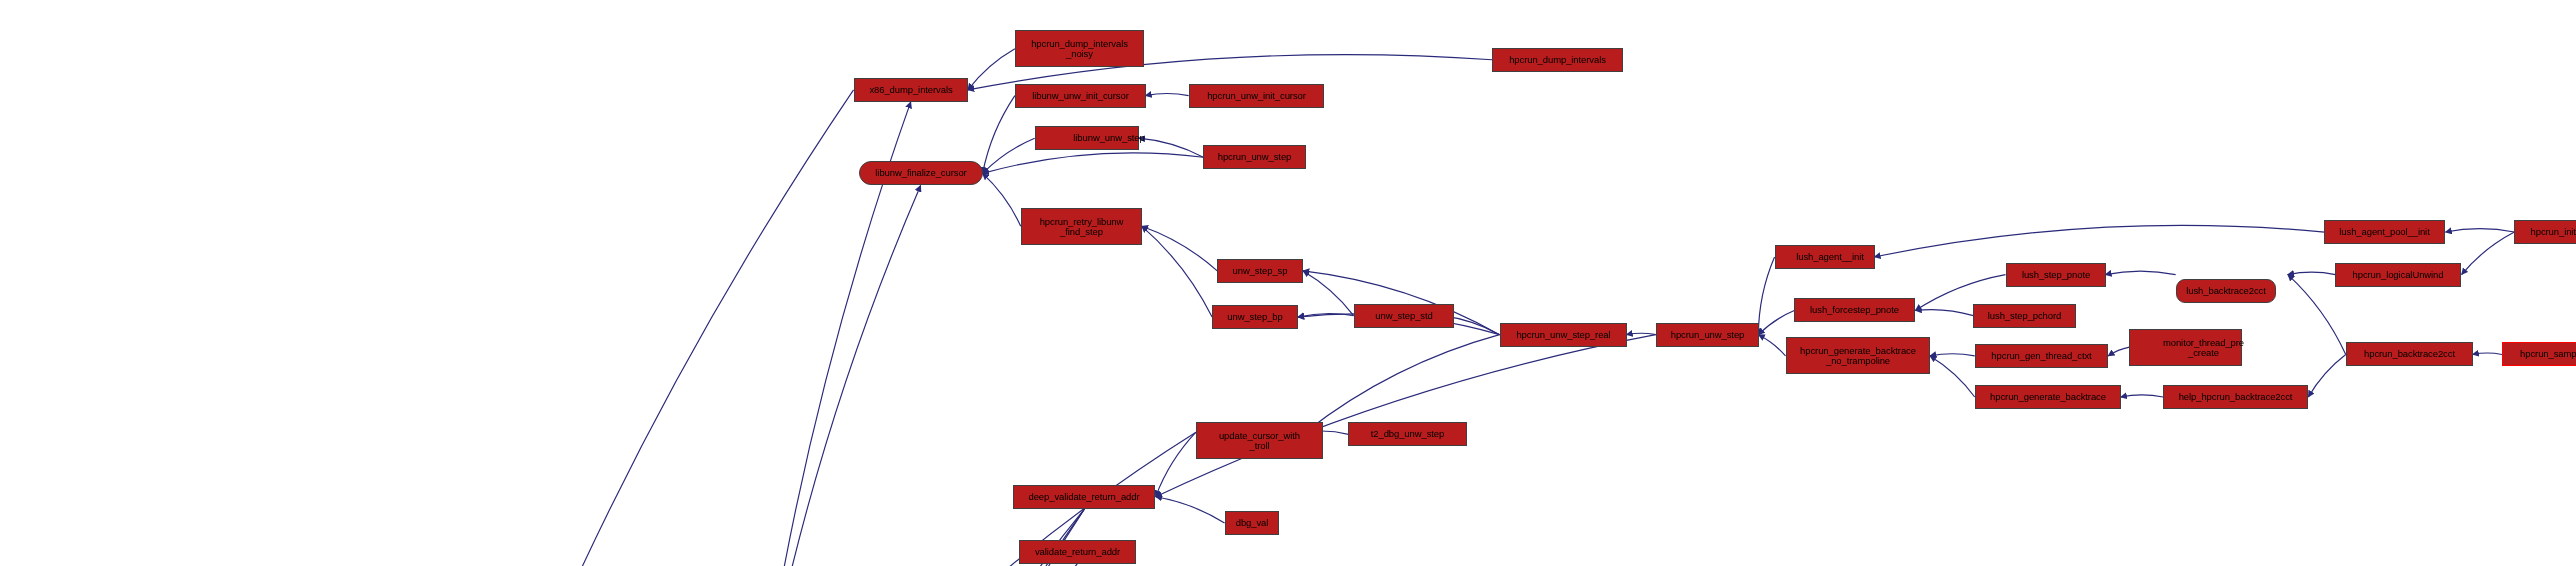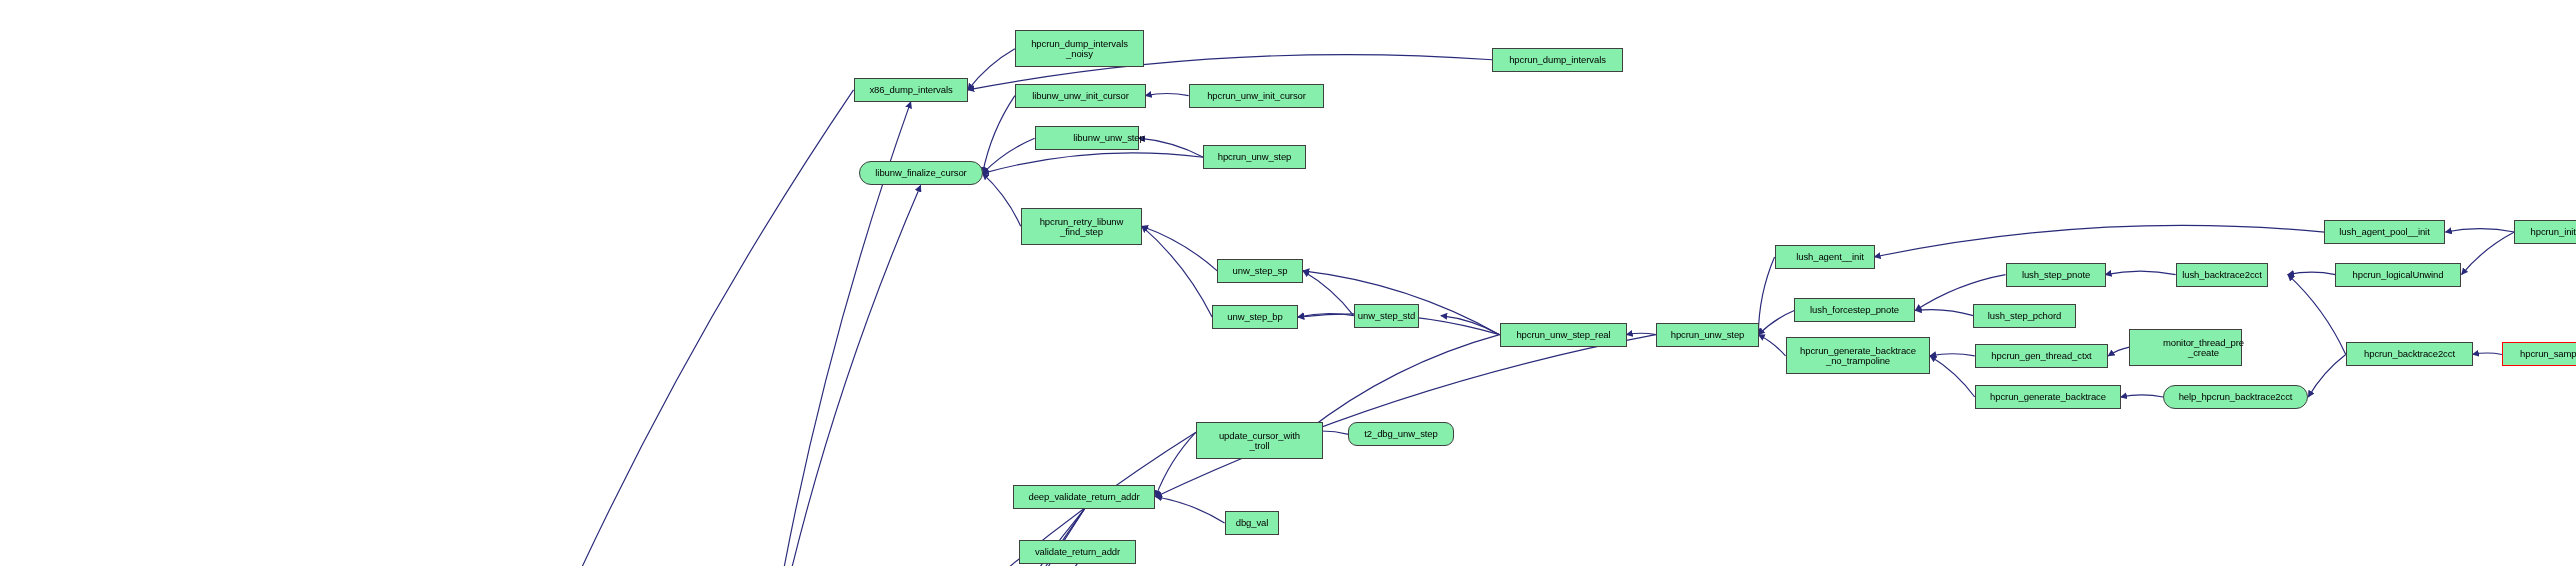--- a/index.html
+++ b/index.html
@@ -1,19 +1,19 @@
 <!DOCTYPE html>
 <html style="font-size:11.7px"><head>
 <meta charset="utf-8">
 <style>
   html,body{margin:0;padding:0;background:#ffffff;}
   #canvas{position:relative;width:2576px;height:566px;background:#ffffff;overflow:hidden;
           font-family:"Liberation Sans","DejaVu Sans",sans-serif;}
   svg.edges{position:absolute;left:0;top:0;width:2576px;height:566px;pointer-events:none;}
-  .node{position:absolute;box-sizing:border-box;border:0.7px solid #404040;background:#86efac;
+  .node{position:absolute;box-sizing:border-box;border:0.7px solid #404040;background:#b91c1c;
         display:flex;align-items:center;justify-content:center;text-align:center;
         color:#000000;font-size:9.5px;line-height:9.5px;white-space:pre;letter-spacing:-0.1px;}
   .node.redbox{border:0.7px solid #ff0000;}
   .node span{display:block;}
 </style>
 </head>
 <body>
 
 <div id="canvas">
   <svg class="edges" id="edge-layer" viewBox="0 0 3513 772" preserveAspectRatio="none">
@@ -95,41 +95,41 @@
       <div class="node" style="left: 1015px; top: 30px; width: 129px; height: 37px;"><span>hpcrun_dump_intervals
 _noisy</span></div>
       <div class="node" style="left: 1015px; top: 84px; width: 131px; height: 24px;"><span>libunw_unw_init_cursor</span></div>
       <div class="node" style="left: 1035px; top: 126px; width: 104px; height: 24px; padding-left: 44px;"><span>libunw_unw_step</span></div>
       <div class="node" style="left: 1189px; top: 84px; width: 135px; height: 24px;"><span>hpcrun_unw_init_cursor</span></div>
       <div class="node" style="left: 1203px; top: 145px; width: 103px; height: 24px;"><span>hpcrun_unw_step</span></div>
       <div class="node" style="left: 1021px; top: 208px; width: 121px; height: 37px; text-align: center;"><span>hpcrun_retry_libunw
 _find_step</span></div>
       <div class="node" style="left: 1217px; top: 259px; width: 86px; height: 24px;"><span>unw_step_sp</span></div>
       <div class="node" style="left: 1212px; top: 305px; width: 86px; height: 24px;"><span>unw_step_bp</span></div>
-      <div class="node" style="left: 1354px; top: 304px; width: 65px; height: 24px;"><span>unw_step_std</span></div>
+      <div class="node" style="left: 1354px; top: 304px; width: 100px; height: 24px;"><span>unw_step_std</span></div>
       <div class="node" style="left: 1500px; top: 323px; width: 127px; height: 24px;"><span>hpcrun_unw_step_real</span></div>
       <div class="node" style="left: 1656px; top: 323px; width: 103px; height: 24px;"><span>hpcrun_unw_step</span></div>
       <div class="node" style="left: 1196px; top: 414px; width: 127px; height: 37px; margin-top: 8px;"><span>update_cursor_with
 _troll</span></div>
-      <div class="node" style="left: 1348px; top: 422px; width: 106px; height: 24px; border-radius: 9px;"><span>t2_dbg_unw_step</span></div>
+      <div class="node" style="left: 1348px; top: 422px; width: 119px; height: 24px;"><span>t2_dbg_unw_step</span></div>
       <div class="node" style="left: 1013px; top: 485px; width: 142px; height: 24px;"><span>deep_validate_return_addr</span></div>
       <div class="node" style="left: 1225px; top: 511px; width: 54px; height: 24px;"><span>dbg_val</span></div>
       <div class="node" style="left: 1019px; top: 540px; width: 117px; height: 24px;"><span>validate_return_addr</span></div>
       <div class="node" style="left: 1775px; top: 245px; width: 100px; height: 24px; padding-left: 10px;"><span>lush_agent__init</span></div>
       <div class="node" style="left: 1794px; top: 298px; width: 121px; height: 24px;"><span>lush_forcestep_pnote</span></div>
       <div class="node" style="left: 1786px; top: 337px; width: 144px; height: 37px;"><span>hpcrun_generate_backtrace
 _no_trampoline</span></div>
       <div class="node" style="left: 2006px; top: 263px; width: 100px; height: 24px;"><span>lush_step_pnote</span></div>
       <div class="node" style="left: 1973px; top: 304px; width: 103px; height: 24px;"><span>lush_step_pchord</span></div>
       <div class="node" style="left: 1975px; top: 344px; width: 133px; height: 24px;"><span>hpcrun_gen_thread_ctxt</span></div>
       <div class="node" style="left: 1975px; top: 385px; width: 146px; height: 24px;"><span>hpcrun_generate_backtrace</span></div>
       <div class="node" style="left: 2129px; top: 329px; width: 113px; height: 37px; padding-left: 36px;"><span>monitor_thread_pre
 _create</span></div>
-      <div class="node" style="left: 2163px; top: 385px; width: 145px; height: 24px; border-radius: 12px;"><span>help_hpcrun_backtrace2cct</span></div>
-      <div class="node" style="left: 2176px; top: 263px; width: 92px; height: 24px;"><span>lush_backtrace2cct</span></div>
+      <div class="node" style="left: 2163px; top: 385px; width: 145px; height: 24px;"><span>help_hpcrun_backtrace2cct</span></div>
+      <div class="node" style="left: 2176px; top: 279px; width: 100px; height: 24px; border-radius: 9px;"><span>lush_backtrace2cct</span></div>
       <div class="node" style="left: 2335px; top: 263px; width: 126px; height: 24px;"><span>hpcrun_logicalUnwind</span></div>
       <div class="node" style="left: 2346px; top: 342px; width: 127px; height: 24px;"><span>hpcrun_backtrace2cct</span></div>
       <div class="node redbox" style="left: 2502px; top: 342px; width: 137px; height: 24px;"><span>hpcrun_sample_callpath</span></div>
       <div class="node" style="left: 2324px; top: 220px; width: 121px; height: 24px;"><span>lush_agent_pool__init</span></div>
       <div class="node" style="left: 2514px; top: 220px; width: 114px; height: 24px;"><span>hpcrun_init_internal</span></div>
       <div class="node" style="left: 1492px; top: 48px; width: 131px; height: 24px;"><span>hpcrun_dump_intervals</span></div>
     </div>
 </div>
 
 

